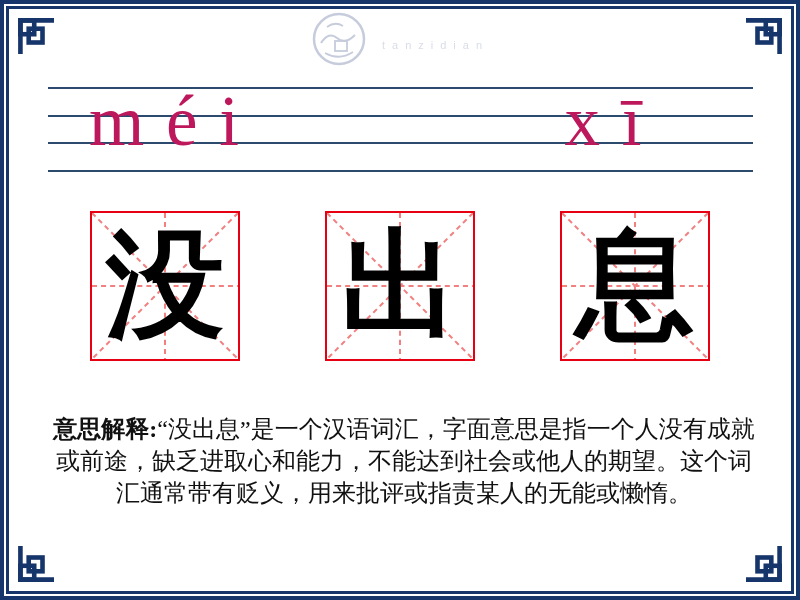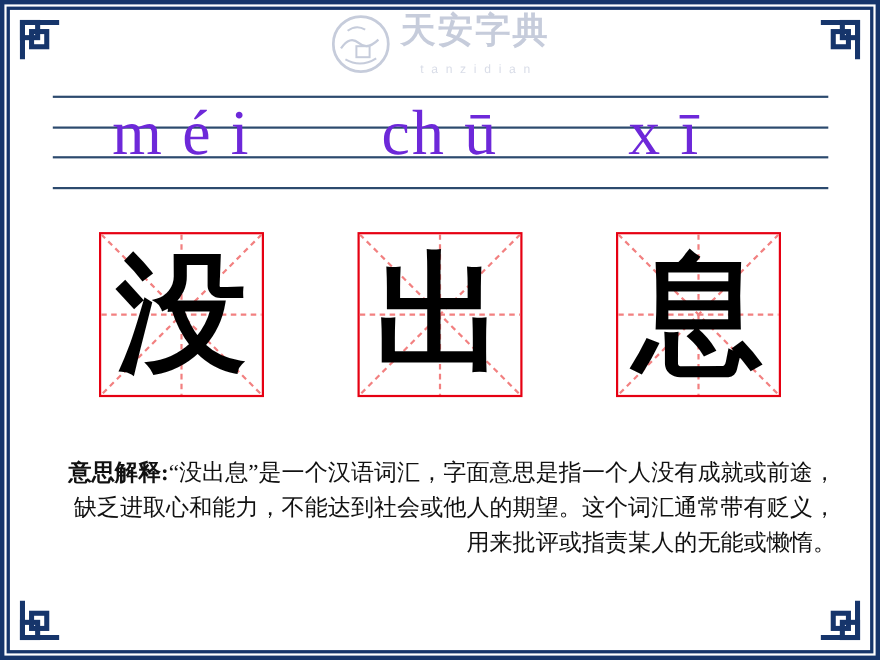--- a/index.html
+++ b/index.html
@@ -21,35 +21,35 @@
   
   .logo{position:absolute;top:11px;left:0;width:800px;display:flex;justify-content:center;align-items:center;gap:8px;}
   .logo-seal{width:56px;height:56px;flex:0 0 auto;}
   .logo-texts{display:flex;flex-direction:column;align-items:center;}
   .logo-title{font-size:32px;font-weight:bold;letter-spacing:2px;color:var(--wm);line-height:1.05;}
   .logo-sub{font-size:11px;letter-spacing:7px;color:var(--wm-sub);font-family:"Liberation Sans","DejaVu Sans",sans-serif;margin-top:12px;text-indent:7px;}
 
   
   .pline{position:absolute;left:48px;width:705px;height:2px;background:var(--line);}
   .pl1{top:87px;} .pl2{top:115px;} .pl3{top:142px;} .pl4{top:170px;}
-  .syllable{position:absolute;top:92px;height:58px;line-height:58px;font-size:58px;color:#6d28d9;
+  .syllable{position:absolute;top:92px;height:58px;line-height:58px;font-size:71px;color:#be185d;
             letter-spacing:2px;white-space:pre;transform:translateX(-50%);}
   .syl-1{left:165px;} .syl-2{left:400px;} .syl-3{left:604px;}
 
   
   .charbox{position:absolute;top:211px;width:150px;height:150px;border:2.5px solid var(--red);
            box-sizing:border-box;background:#fff;}
   .cb-1{left:90px;} .cb-2{left:325px;} .cb-3{left:560px;}
   .charbox svg.guides{position:absolute;inset:0;width:100%;height:100%;}
   .charbox .glyph{position:absolute;inset:0;display:flex;align-items:center;justify-content:center;
                   font-size:118px;font-weight:bold;color:#000;line-height:1;}
 
   
-  .definition{position:absolute;left:48px;top:413px;width:712px;font-size:21px;line-height:32px;
-              color:#111;text-align:right;}
+  .definition{position:absolute;left:48px;top:413px;width:712px;font-size:24px;line-height:32px;
+              color:#111;text-align:center;}
   .def-label{font-weight:bold;}
 
   :root{--navy:#16356b;--line:#2c4a6e;--red:#e60012;--dash:#f28080;--wm:#c6ccdb;--wm-sub:#d9dde8;}
 </style>
 </head>
 <body>
 
 <div class="page">
 
   <div class="frame-outer"></div>
@@ -96,32 +96,30 @@
     <svg class="logo-seal" viewBox="0 0 56 56">
       <g stroke="#c6ccdb" fill="none" stroke-width="2">
         <circle cx="28" cy="28" r="25" stroke-width="2.5"></circle>
         <path d="M10 32 Q18 20 26 27 T44 24" stroke-width="2"></path>
         <path d="M16 16 Q24 10 32 15" stroke-width="1.8"></path>
         <rect x="24" y="30" width="12" height="10" stroke-width="1.8"></rect>
         <path d="M14 42 Q28 50 42 41" stroke-width="1.8"></path>
       </g>
     </svg>
     <div class="logo-texts">
-      <div class="logo-title">天安字典</div>
       <div class="logo-sub">tanzidian</div>
     </div>
   </div>
 
   <div class="pline pl1"></div>
   <div class="pline pl2"></div>
   <div class="pline pl3"></div>
   <div class="pline pl4"></div>
 
   <div class="syllable syl-1">m é i</div>
-  <div class="syllable syl-2">ch ū</div>
   <div class="syllable syl-3">x ī</div>
 
   <div class="charbox cb-1">
     <svg class="guides" viewBox="0 0 145 145" preserveAspectRatio="none">
       <g stroke="#f28080" stroke-width="2" stroke-dasharray="5 4">
         <line x1="0" y1="0" x2="145" y2="145"></line>
           <line x1="145" y1="0" x2="0" y2="145"></line>
         <line x1="72.5" y1="0" x2="72.5" y2="145"></line>
           <line x1="0" y1="72.5" x2="145" y2="72.5"></line>
       </g>

